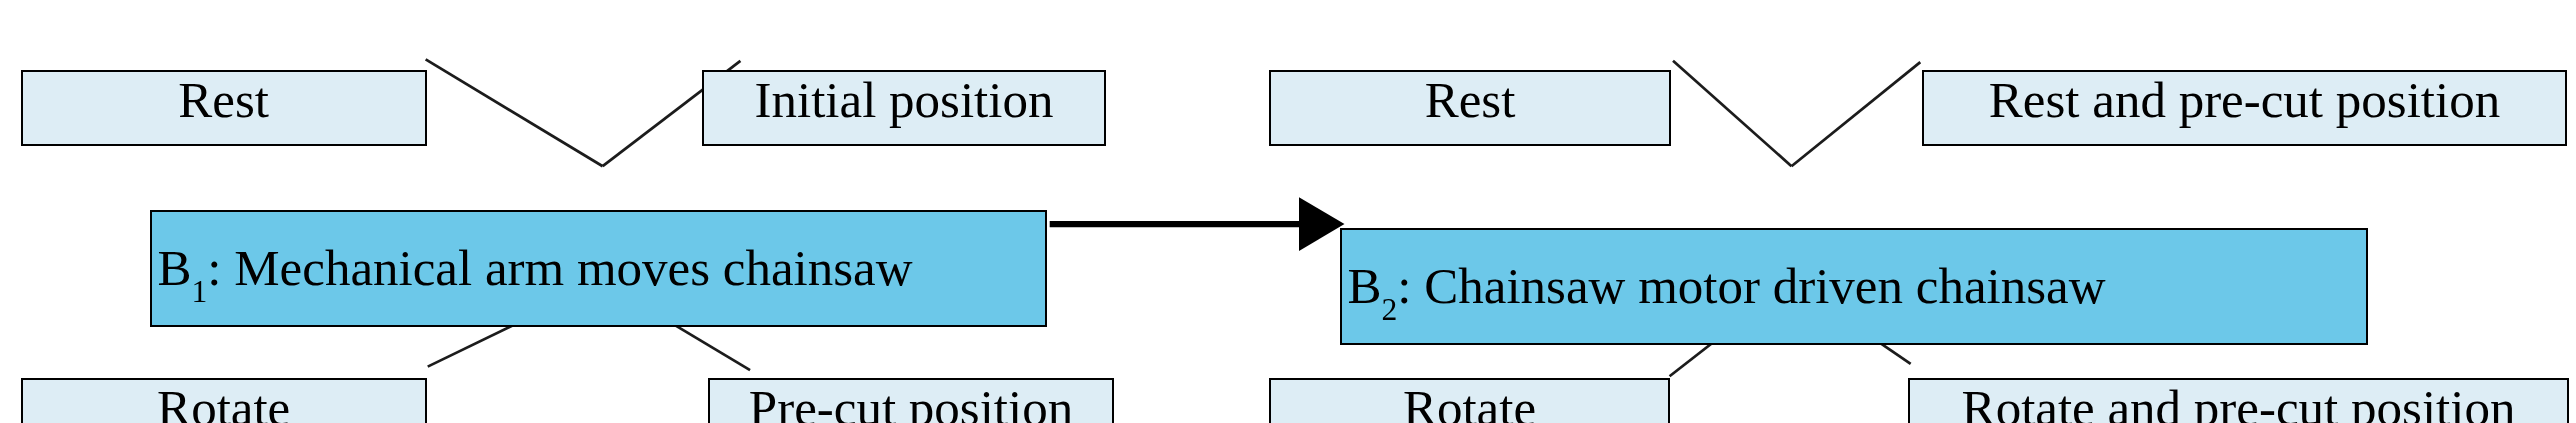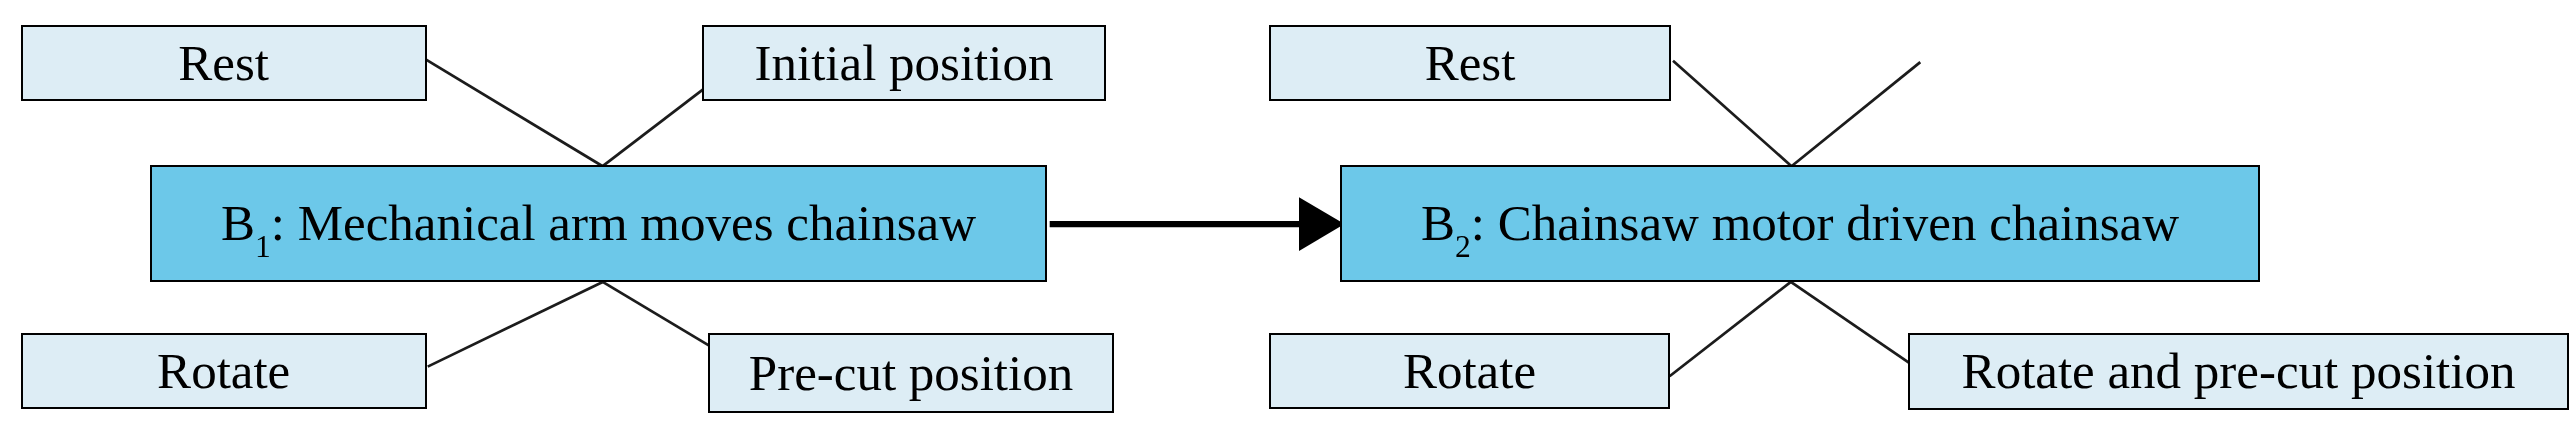--- a/index.html
+++ b/index.html
@@ -28,28 +28,29 @@
     position: absolute;
     left: 0; top: 0;
     width: 2576px;
     height: 424px;
     z-index: 1;
   }
   .box {
     position: absolute;
     z-index: 2;
     display: flex;
-    align-items: center;
+    align-items: flex-start;
     justify-content: center;
     text-align: center;
     border: 2.8px solid var(--border-color);
     font-size: 51px;
     line-height: 1.1;
     padding: 0 5.5px;
     white-space: nowrap;
+    margin-top: 45px;
   }
   .state-box { background: var(--state-fill); }
   .behavior-box {
     background: var(--behavior-fill);
     flex-direction: column;
     white-space: normal;
   }
   .behavior-line { line-height: 55px; white-space: nowrap; }
   sub.sub-num {
     font-size: 0.62em;
@@ -59,21 +60,21 @@
   }
   
   .rest-left        { left: 20.7px;   top: 25px;  width: 406px;  height: 76px; }
   .initial-position { left: 702px; top: 25px;  width: 404px;  height: 76px; }
   .b1               { left: 150px;  top: 165px; width: 897px; height: 117px; font-family: Liberation Serif, serif; }
   .rotate-left      { left: 20.7px;   top: 333px; width: 406px;  height: 76px; }
   .precut-left      { left: 708px; top: 333px; width: 406px;  height: 80px; }
   
   .rest-right         { left: 1269px; top: 25px;  width: 402px;  height: 76px; }
   .rest-precut-right  { left: 1922px; top: 25px;  width: 645px;  height: 76px; }
-  .b2                 { left: 1340px; top: 165px; width: 920px; height: 117px; }
+  .b2                 { left: 1340px; top: 183px; width: 1028px; height: 117px; }
   .rotate-right       { left: 1269px; top: 333px; width: 401px;  height: 76px; }
   .rotate-precut-right{ left: 1908px; top: 333px; width: 661px;  height: 77px; }
 </style>
 </head>
 <body>
 
 <div class="canvas">
 
   <svg class="connector-layer" viewBox="0 0 3740 615" xmlns="http://www.w3.org/2000/svg">
 
@@ -112,20 +113,23 @@
   </div>
 
   <div class="box state-box precut-left">
     <span>Pre-cut position</span>
   </div>
 
   <div class="box state-box rest-right">
     <span>Rest</span>
   </div>
 
+  <div class="box state-box rest-precut-right">
+    <span>Rest and pre-cut position</span>
+  </div>
 
   <div class="box behavior-box b2">
     <div class="behavior-line">
       <span>B</span><sub class="sub-num">2</sub><span>: Chainsaw motor driven chainsaw</span>
     </div>
   </div>
 
   <div class="box state-box rotate-right">
     <span>Rotate</span>
   </div>

